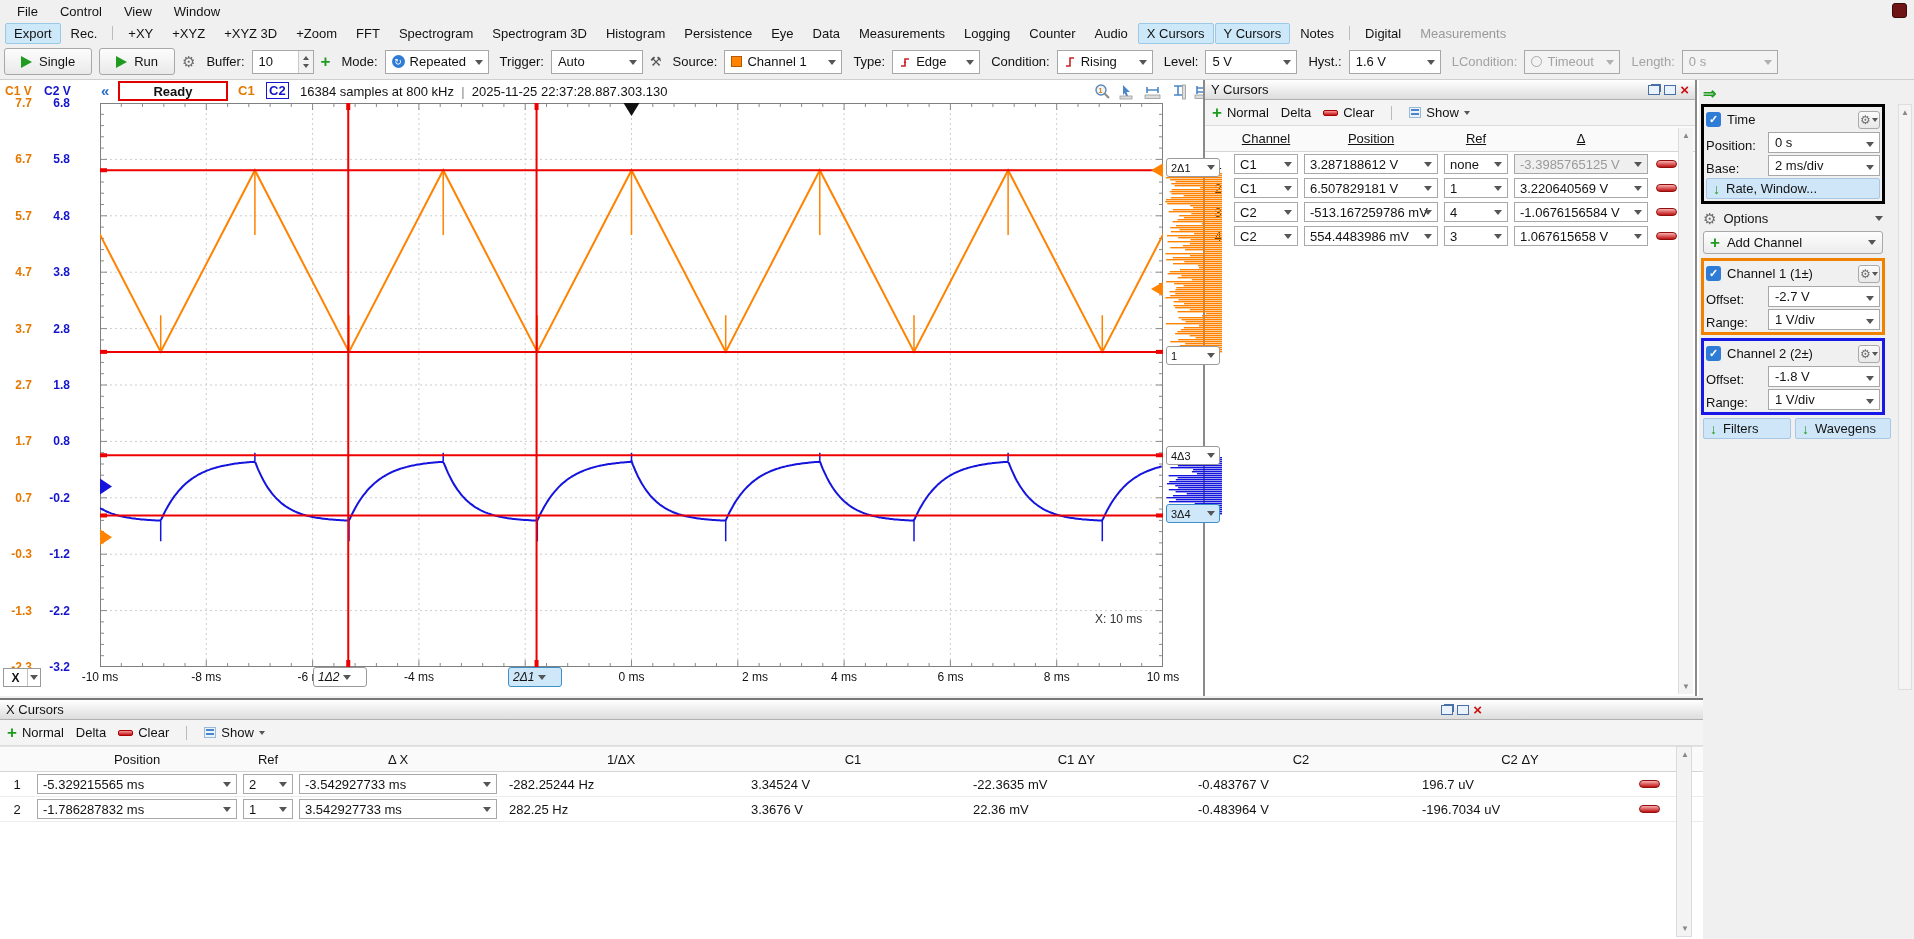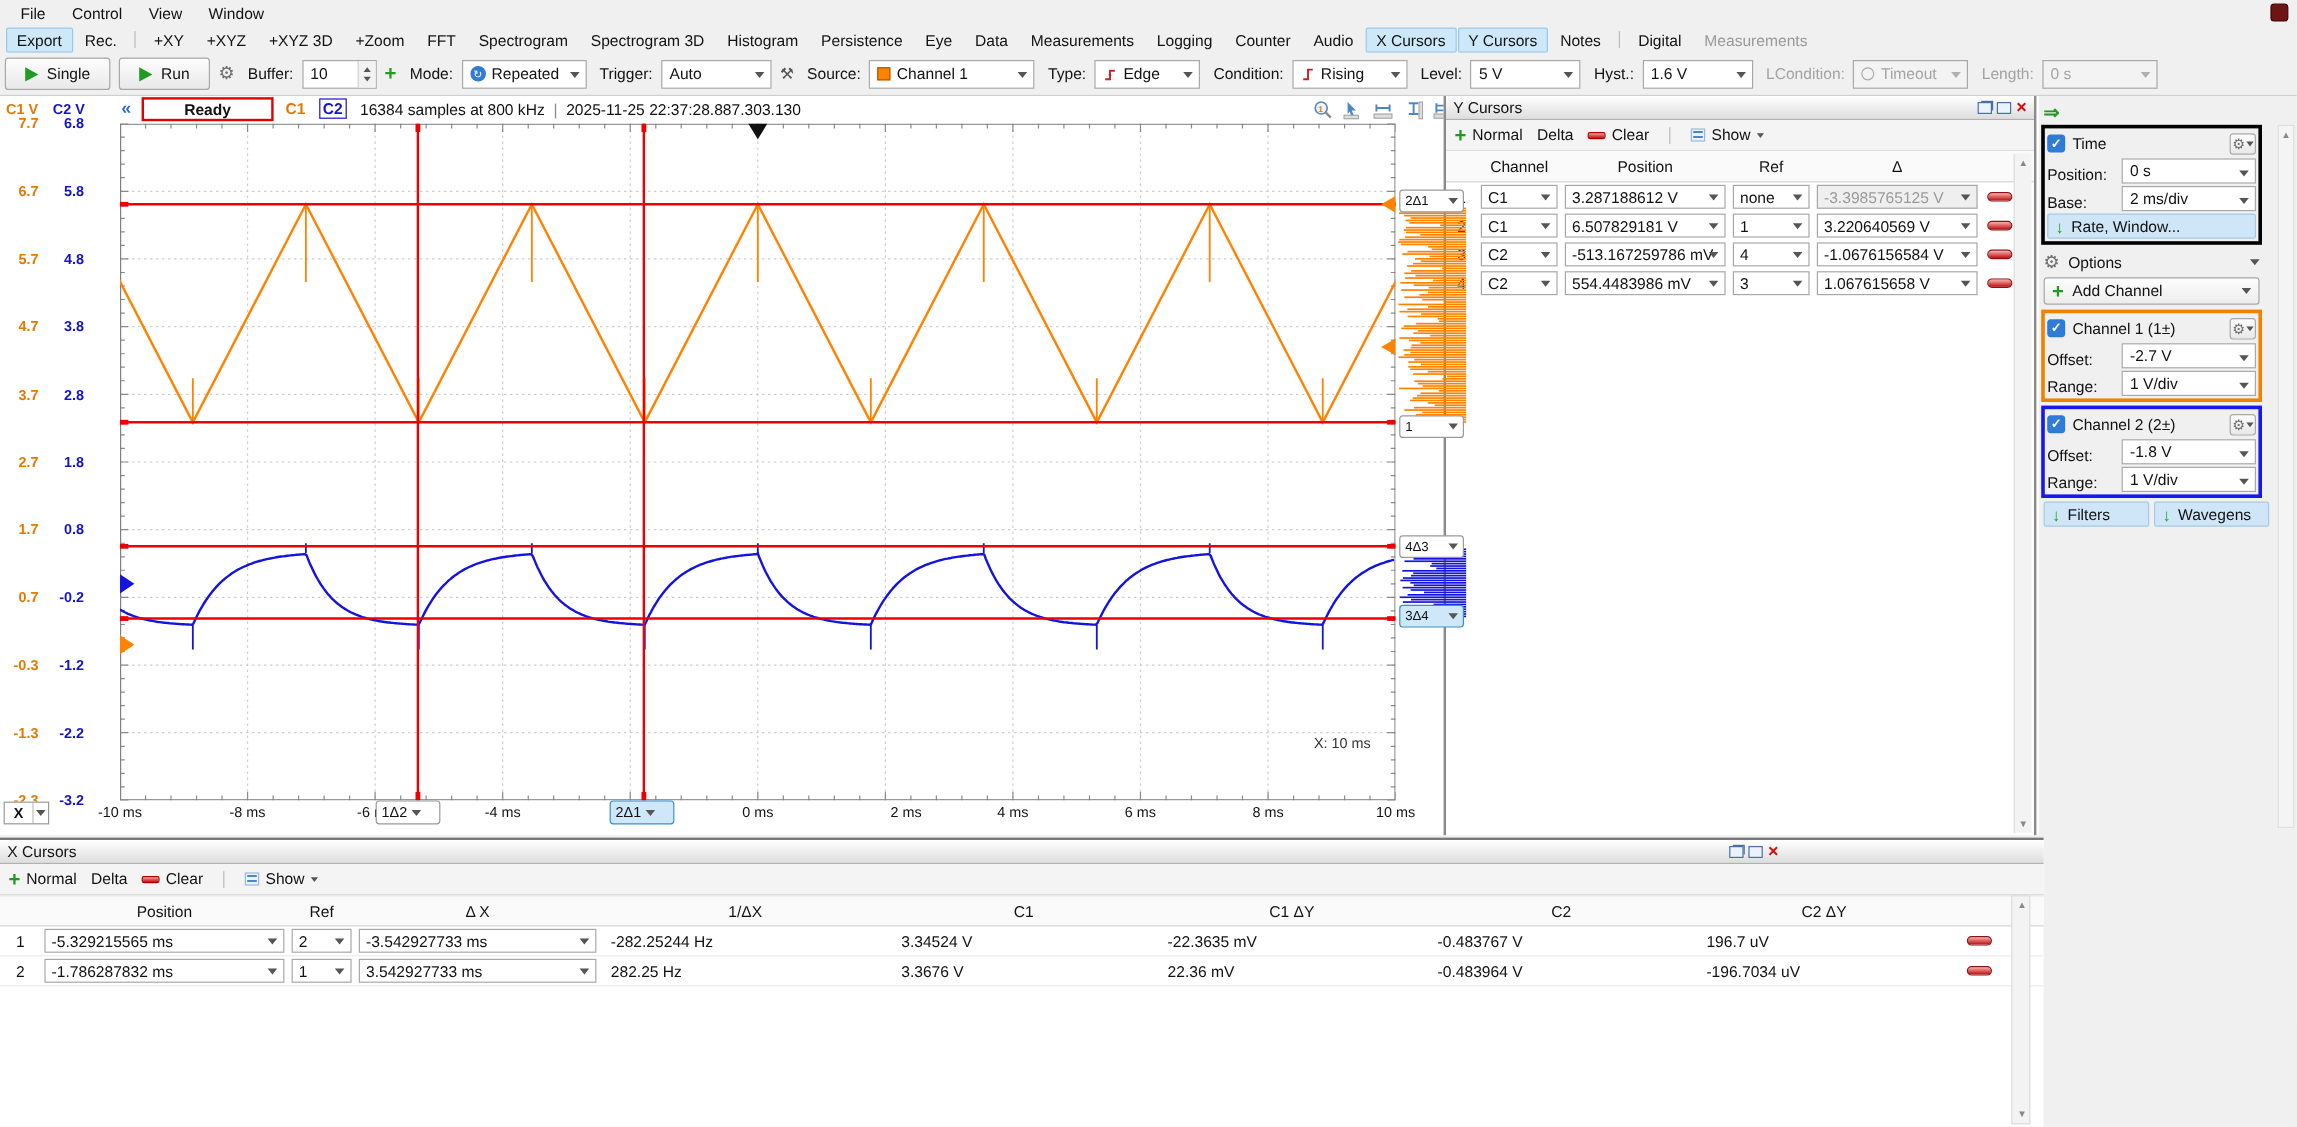--- a/index.html
+++ b/index.html
@@ -50,21 +50,21 @@
 .tool-ic{margin-right:8px;}
 #quad-btn{width:30px;height:19px;border:1px solid #4a90c4;border-radius:3px;background:#dceefb;color:#1a5c9c;font-size:7px;line-height:8px;text-align:center;padding-top:1px;margin-right:2px;}
 #y-select{width:38px;height:20px;border:1px solid #a0a0a0;background:#fff;display:flex;align-items:center;margin-left:6px;}
 #y-select .lbl{flex:1;text-align:center;font-weight:bold;}
 #y-select .dd-part{width:13px;height:100%;border-left:1px solid #c0c0c0;display:flex;align-items:center;justify-content:center;}
 #plot{position:absolute;left:100px;top:23px;width:1063px;height:564px;}
 .ytick{position:absolute;width:30px;text-align:right;font-size:12px;font-weight:bold;}
 .c1t{color:#e67800;}
 .c2t{color:#1414cc;}
 .xtick{position:absolute;top:590px;font-size:12px;transform:translateX(-50%);white-space:nowrap;}
-.axis-btn{position:absolute;height:20px;border:1px solid #9a9a9a;border-radius:3px;background:#fff;display:flex;align-items:center;padding:0 4px;gap:4px;font-size:12px;}
+.axis-btn{position:absolute;height:20px;border:1px solid #9a9a9a;border-radius:3px;background:#fff;display:flex;align-items:center;padding:0 4px;gap:4px;font-size:12px;font-style:italic;}
 .axis-btn.sel{background:#cfe8f9;border-color:#3d8fc9;}
 .mbadge{position:absolute;left:1166px;width:54px;height:19px;border:1px solid #9a9a9a;border-radius:3px;background:#fff;display:flex;align-items:center;justify-content:space-between;padding:0 4px;font-size:11px;z-index:3;}
 .mbadge.sel{background:#cfe8f9;border-color:#3d8fc9;}
 #xrange-label{position:absolute;left:1095px;top:532px;font-size:12px;color:#333;}
 #x-select{position:absolute;left:3px;top:588px;width:38px;height:19px;border:1px solid #9a9a9a;background:#fff;display:flex;align-items:center;}
 #x-select .lbl{flex:1;text-align:center;font-weight:bold;font-size:12px;}
 #x-select .dd-part{width:13px;height:100%;border-left:1px solid #c0c0c0;display:flex;align-items:center;justify-content:center;}
 .histsvg{position:absolute;left:1164px;z-index:2;}
 
 .panel-title{height:20px;background:linear-gradient(#ffffff,#dddddd);border-bottom:1px solid #b0b0b0;display:flex;align-items:center;padding:0 6px;font-size:13px;}
@@ -77,21 +77,21 @@
 .rminus{width:15px;height:6px;background:linear-gradient(#f59a9a,#c21212);border-radius:2px;border:1px solid #a00;}
 .show-ic{width:12px;height:11px;background:linear-gradient(#eaf2fb,#eaf2fb);border:1px solid #9ab8d8;position:relative;}
 .show-ic:before{content:"";position:absolute;left:1px;top:1px;right:1px;height:7px;background:repeating-linear-gradient(#4a86c8 0 2px,transparent 2px 4px);}
 .fld{position:relative;height:20px;border:1px solid #a8a8a8;background:#fff;display:flex;align-items:center;padding:0 16px 0 5px;font-size:13px;white-space:nowrap;overflow:hidden;margin:0 3px;}
 .fld .caret{top:7px;}
 .fld.gray{background:#efefef;color:#9a9a9a;}
 .rm-pill{width:21px;height:8px;border-radius:4px;background:linear-gradient(#f7b0b0,#c01010);border:1px solid #901010;margin:0 auto;}
 
 #ypanel{position:absolute;left:1203px;top:80px;width:494px;height:616px;background:#fff;border-left:2px solid #8a8a8a;border-right:2px solid #8a8a8a;}
 .ygrid{display:grid;grid-template-columns:26px 70px 140px 70px 140px 30px;align-items:center;}
-.yhead{height:26px;background:#fafafa;border-bottom:1px solid #d5d5d5;font-size:13px;}
+.yhead{height:26px;background:#fafafa;border-bottom:1px solid #d5d5d5;font-size:13px;text-decoration:underline;}
 .yhead div{text-align:center;}
 .yrow{height:24px;}
 .rownum{text-align:center;font-size:13px;}
 #yscroll{position:absolute;right:2px;top:48px;width:15px;bottom:2px;background:#f3f3f3;border-left:1px solid #dcdcdc;}
 .sb-arr{position:absolute;left:3px;font-size:8px;color:#888;}
 
 #sidebar{position:absolute;left:1699px;top:80px;width:215px;height:859px;background:#f0f0f0;}
 #side-arrow{position:absolute;left:4px;top:4px;color:#1f9c1f;font-weight:bold;font-size:16px;}
 .side-panel{position:absolute;left:2px;width:184px;background:#f0f0f0;padding:2px;}
 .sp-head{height:21px;display:flex;align-items:center;gap:6px;}
@@ -181,21 +181,21 @@
     <span>Repeated</span>
       <span class="caret"></span>
   </div>
   <span class="ctl-label">Trigger:</span>
   <div class="dd" style="width:92px">
     <span>Auto</span>
       <span class="caret"></span>
   </div>
   <span class="hammer-ic">⚒</span>
   <span class="ctl-label">Source:</span>
-  <div class="dd" style="width:138px">
+  <div class="dd" style="width:118px">
     <span class="swatch"></span>
     <span>Channel 1</span>
       <span class="caret"></span>
   </div>
   <span class="ctl-label">Type:</span>
   <div class="dd" style="width:88px">
     <svg width="12" height="12">
         <path d="M2 10 H6 V3 H10" stroke="#cc2222" fill="none" stroke-width="1.6"></path>
         <path d="M6 5 L4.5 7 L7.5 7 Z" fill="#cc2222"></path>
       </svg>

